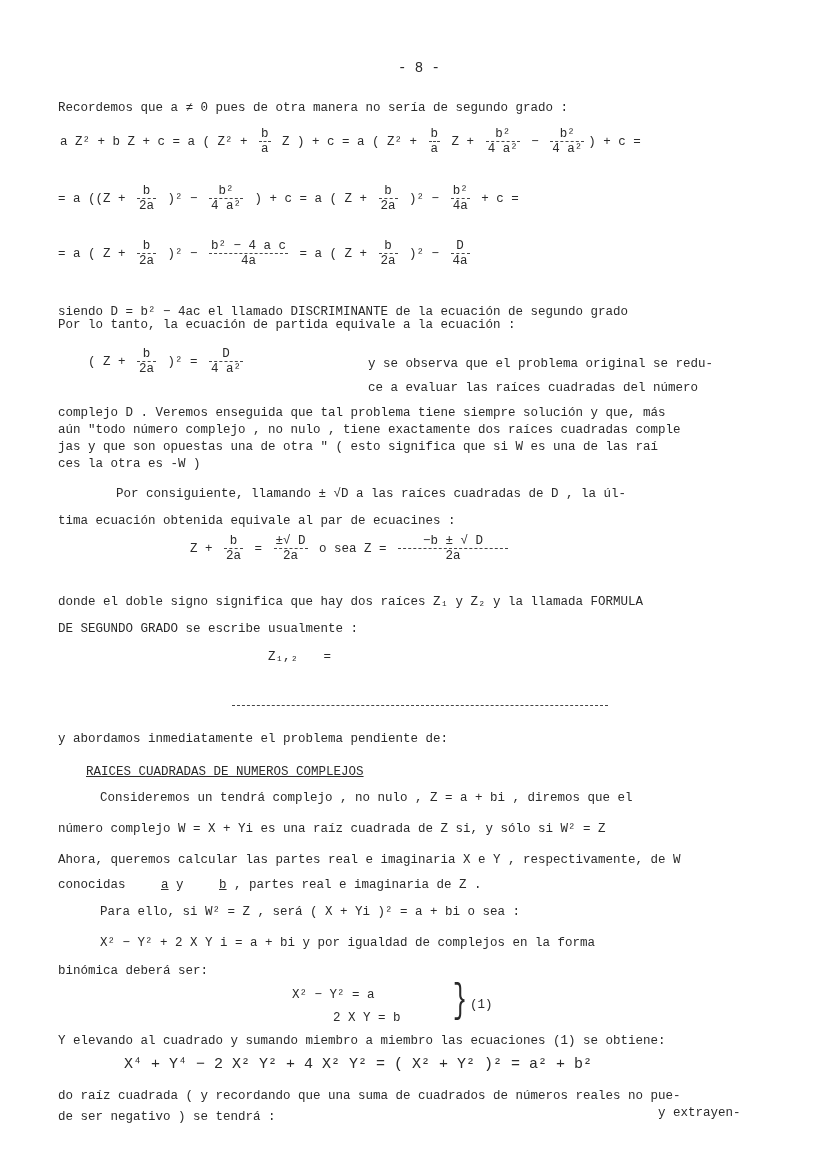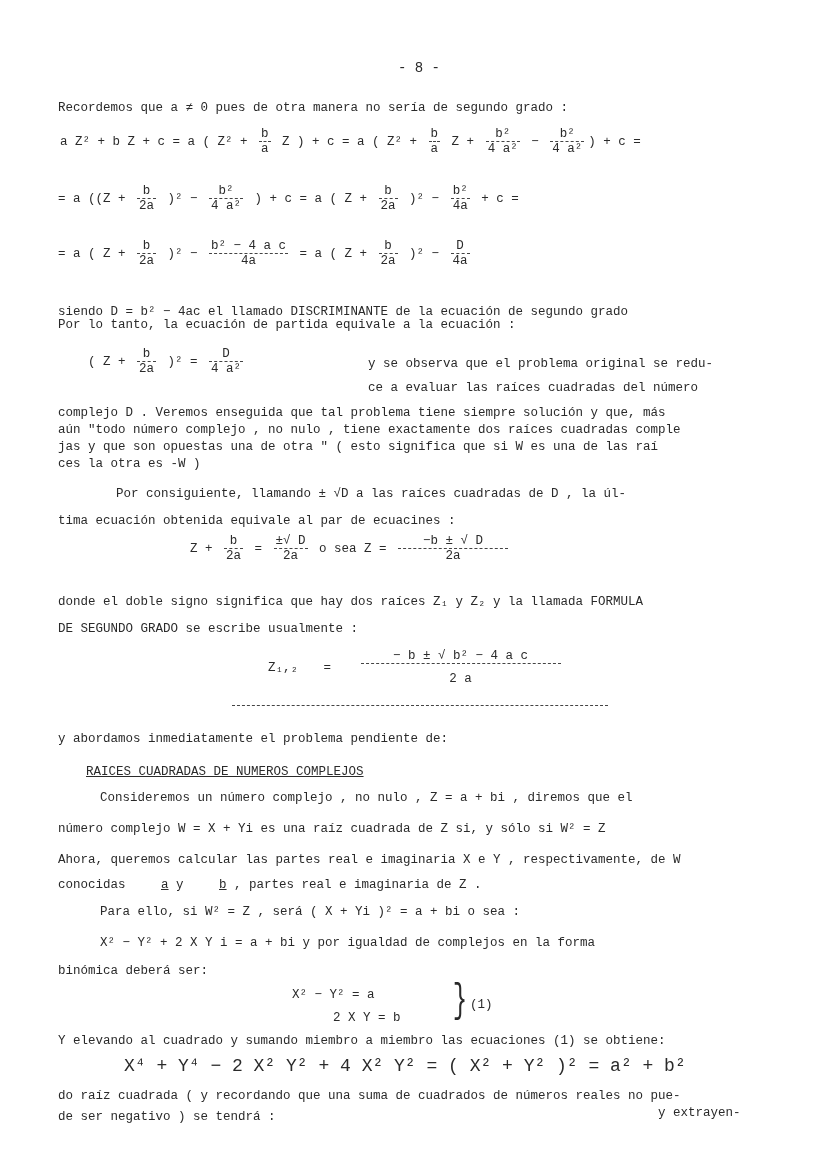--- a/index.html
+++ b/index.html
@@ -55,40 +55,39 @@
 <div class="line" style="left:190px;top:535px;">
   <span>Z  +  </span><span class="frac"><span class="num">b</span><span class="den">2a</span></span><span>  =  </span><span class="frac"><span class="num">±√ D</span><span class="den">2a</span></span><span>   o sea    Z  =  </span><span class="frac" style="min-width:110px;"><span class="num">−b  ±  √ D</span><span class="den">2a</span></span>
 </div>
 
 <div class="line" style="left:58px;top:595px;">donde el doble signo significa que hay dos raíces   Z₁  y  Z₂  y la llamada FORMULA</div>
 <div class="line" style="left:58px;top:622px;text-align:center;">DE SEGUNDO GRADO  se escribe usualmente :</div>
 
 <div class="line" style="left:268px;top:650px;">
   <span>Z₁,₂</span>
   <span style="margin:0 18px;">=</span>
-  <span class="frac" style="min-width:200px;"><span class="num">− b  ±  √ b² − 4 a c</span><span class="den" style="padding-top:8px;">2 a</span></span>
 </div>
 <div class="rule" style="left:232px;top:705px;width:376px;"></div>
 
 <div class="line" style="left:58px;top:732px;">y abordamos inmediatamente el problema pendiente de:</div>
 
 <div class="line u" style="left:58px;top:765px;">RAICES CUADRADAS DE NUMEROS COMPLEJOS</div>
 
-<div class="line" style="left:100px;top:791px;">Consideremos un número complejo , no nulo ,    Z  =  a + bi   , diremos que el</div>
+<div class="line" style="left:100px;top:791px;">Consideremos un tendrá complejo , no nulo ,    Z  =  a + bi   , diremos que el</div>
 <div class="line" style="left:58px;top:822px;">número complejo   W  =  X + Yi   es una raíz cuadrada de  Z  si, y sólo si  W² = Z</div>
 <div class="line" style="left:58px;top:853px;">Ahora, queremos calcular las partes real e imaginaria  X e Y , respectivamente, de W</div>
 <div class="line" style="left:58px;top:878px;">
   <span>conocidas </span><span class="u">a</span><span> y </span><span class="u">b</span><span>   , partes real e imaginaria de  Z .</span>
 </div>
 <div class="line" style="left:100px;top:905px;">Para ello,  si   W² = Z   , será   ( X + Yi )²  =  a + bi  o sea :</div>
 <div class="line" style="left:100px;top:936px;">X² − Y²  +  2 X Y i   =   a  +  bi     y  por igualdad de complejos en la forma</div>
 <div class="line" style="left:58px;top:964px;">binómica  deberá ser:</div>
 
 <div class="line" style="left:292px;top:988px;">X²  −  Y²   =   a</div>
 <div class="line" style="left:333px;top:1011px;">2 X Y  =   b</div>
 <div class="line" style="left:448px;top:982px;"><span class="brace">}</span></div>
 <div class="line" style="left:470px;top:998px;">(1)</div>
 
 <div class="line" style="left:58px;top:1034px;">Y elevando al cuadrado y sumando miembro a miembro las ecuaciones (1)  se obtiene:</div>
-<div class="line" style="left:124px;top:1056px;font-size:18px;">X⁴ + Y⁴ − 2 X² Y² + 4 X² Y²  =   ( X² + Y² )²   =  a²  +  b²</div>
+<div class="line" style="left:124px;top:1056px;font-size:15px;">X⁴ + Y⁴ − 2 X² Y² + 4 X² Y²  =   ( X² + Y² )²   =  a²  +  b²</div>
 <div class="line" style="left:658px;top:1058px;margin-top:48px;">y extrayen-</div>
 <div class="line" style="left:58px;top:1089px;">do raíz cuadrada  ( y recordando que una suma de cuadrados de números reales no pue-</div>
 <div class="line" style="left:58px;top:1110px;">de ser negativo )  se tendrá :</div>
 
 </body></html>

